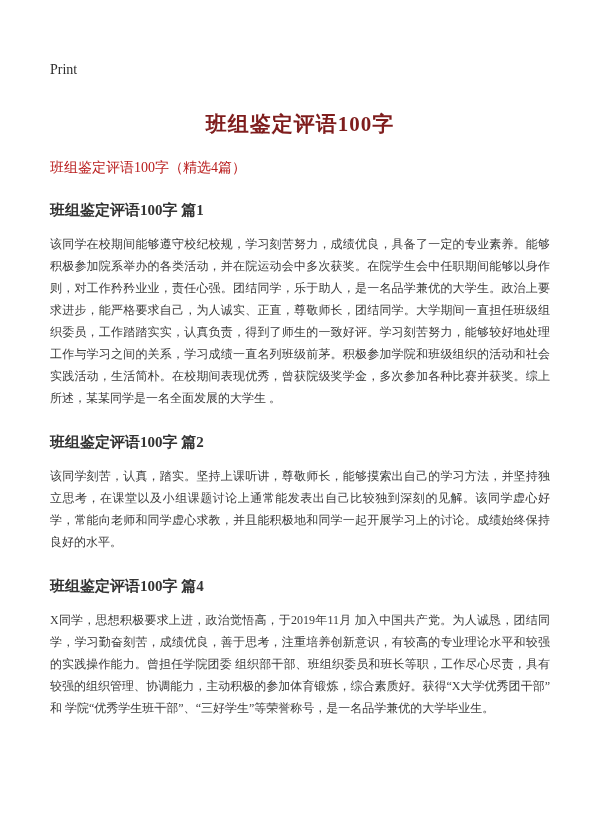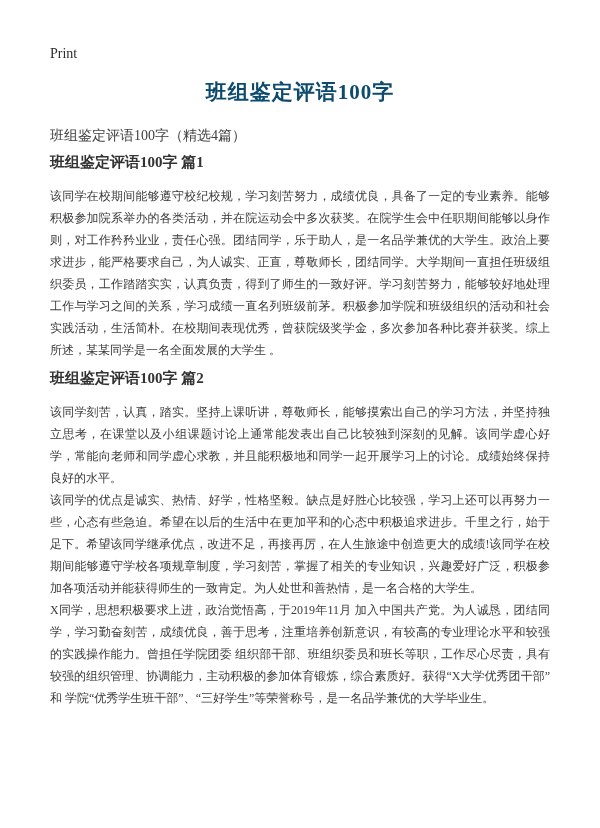--- a/index.html
+++ b/index.html
@@ -6,45 +6,45 @@
   html, body {
     width: 600px;
     height: 828px;
     background: #ffffff;
     font-family: "Liberation Serif", serif;
     color: #3a3a3a;
   }
   .page {
     width: 600px;
     height: 828px;
-    padding: 44px 50px 0 50px;
+    padding: 60px 50px 0 50px;
     overflow: hidden;
     border-radius: 19px;
   }
   .print-link {
     display: inline-block;
     font-size: 14px;
     color: #2e2e2e;
     cursor: pointer;
   }
   .doc-title {
-    margin-top: 16px;
+    margin-top: 32px;
     text-align: center;
     font-size: 21px;
     font-weight: bold;
-    color: #0c4a6e;
+    color: #7f1d1d;
     letter-spacing: 1px;
   }
   .doc-subtitle {
     margin-top: 21px;
     font-size: 14px;
-    color: #404040;
+    color: #b91c1c;
   }
   .section-heading {
-    margin: 8px 0 13px 0;
+    margin: 24px 0 13px 0;
     font-size: 15px;
     font-weight: bold;
     color: #333333;
   }
   .section-body {
     width: 500px;
     font-size: 12px;
     line-height: 22px;
     text-align: justify;
     color: #3a3a3a;
@@ -65,20 +65,20 @@
     <h2 class="section-heading">班组鉴定评语100字 篇1</h2>
     <p class="section-body">该同学在校期间能够遵守校纪校规，学习刻苦努力，成绩优良，具备了一定的专业素养。能够积极参加院系举办的各类活动，并在院运动会中多次获奖。在院学生会中任职期间能够以身作则，对工作矜矜业业，责任心强。团结同学，乐于助人，是一名品学兼优的大学生。政治上要求进步，能严格要求自己，为人诚实、正直，尊敬师长，团结同学。大学期间一直担任班级组织委员，工作踏踏实实，认真负责，得到了师生的一致好评。学习刻苦努力，能够较好地处理工作与学习之间的关系，学习成绩一直名列班级前茅。积极参加学院和班级组织的活动和社会实践活动，生活简朴。在校期间表现优秀，曾获院级奖学金，多次参加各种比赛并获奖。综上所述，某某同学是一名全面发展的大学生 。</p>
   </div>
 
   <div>
     <h2 class="section-heading">班组鉴定评语100字 篇2</h2>
     <p class="section-body">该同学刻苦，认真，踏实。坚持上课听讲，尊敬师长，能够摸索出自己的学习方法，并坚持独立思考，在课堂以及小组课题讨论上通常能发表出自己比较独到深刻的见解。该同学虚心好学，常能向老师和同学虚心求教，并且能积极地和同学一起开展学习上的讨论。成绩始终保持良好的水平。</p>
   </div>
 
   <div>
-    <p class="section-body">该同学的优点是诚实、热情、好学，性格坚毅。缺点是好胜心比较强，学习上还可以再努力一些，心态有些急迫。希望在以后的生活中在更加平和的心态中积极追求进步。千里之行，始于足下。希望该同学继承优点，改进不足，再接再厉，在人生旅途中创造更大的成绩!该同学在校期间能够遵守学校各项规章制度，学习刻苦，掌握了相关的专业知识，兴趣爱好广泛，积极参加各项活动并能获得师生的一致肯定。为人处世和善热情，是一名合格的大学生。</p>
   </div>
 
   <div>
+    <h2 class="section-heading">班组鉴定评语100字 篇4</h2>
     <p class="section-body">X同学，思想积极要求上进，政治觉悟高，于2019年11月 加入中国共产党。为人诚恳，团结同学，学习勤奋刻苦，成绩优良，善于思考，注重培养创新意识，有较高的专业理论水平和较强的实践操作能力。曾担任学院团委 组织部干部、班组织委员和班长等职，工作尽心尽责，具有较强的组织管理、协调能力，主动积极的参加体育锻炼，综合素质好。获得“X大学优秀团干部”和 学院“优秀学生班干部”、“三好学生”等荣誉称号，是一名品学兼优的大学毕业生。</p>
   </div>
 
 </div>
 
 </body></html>

